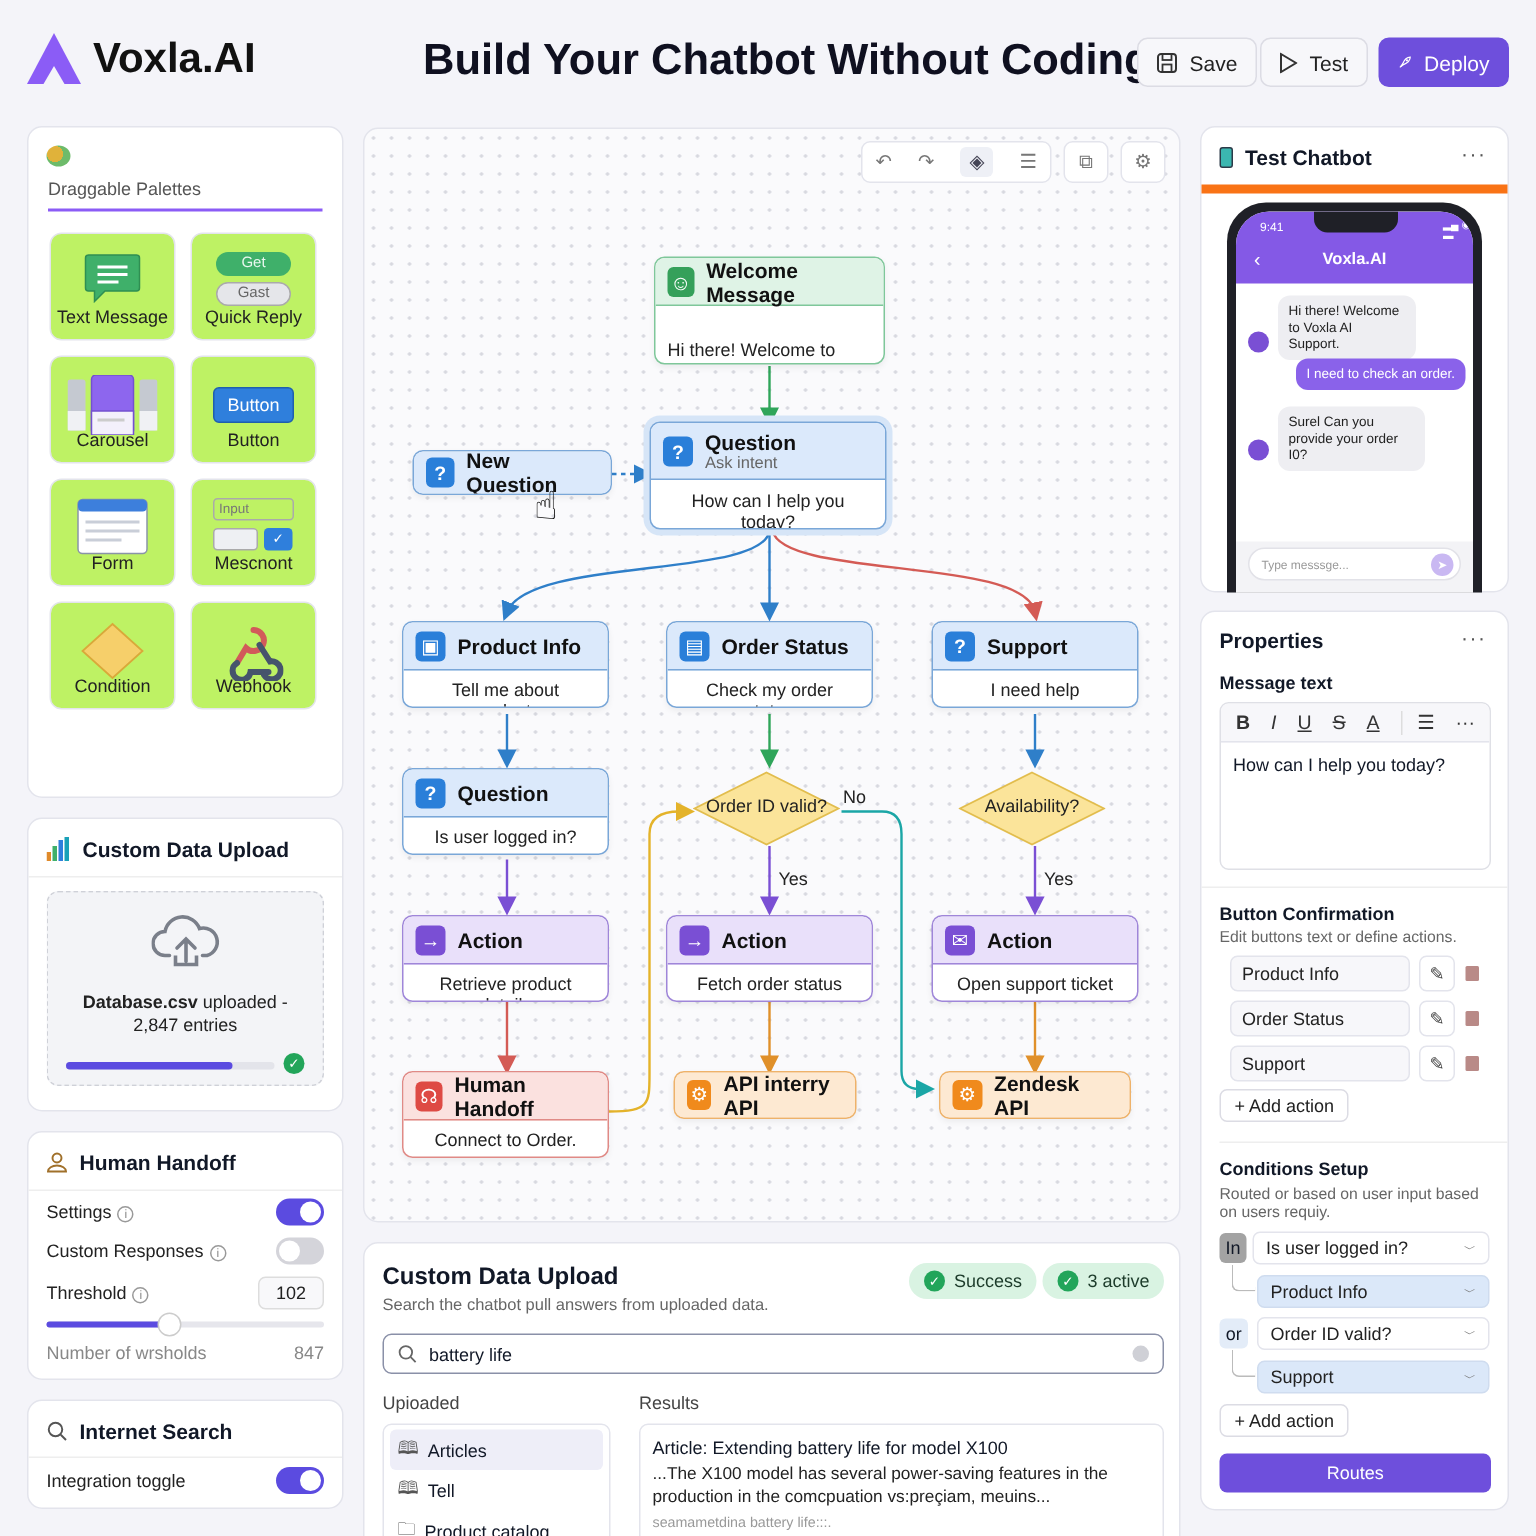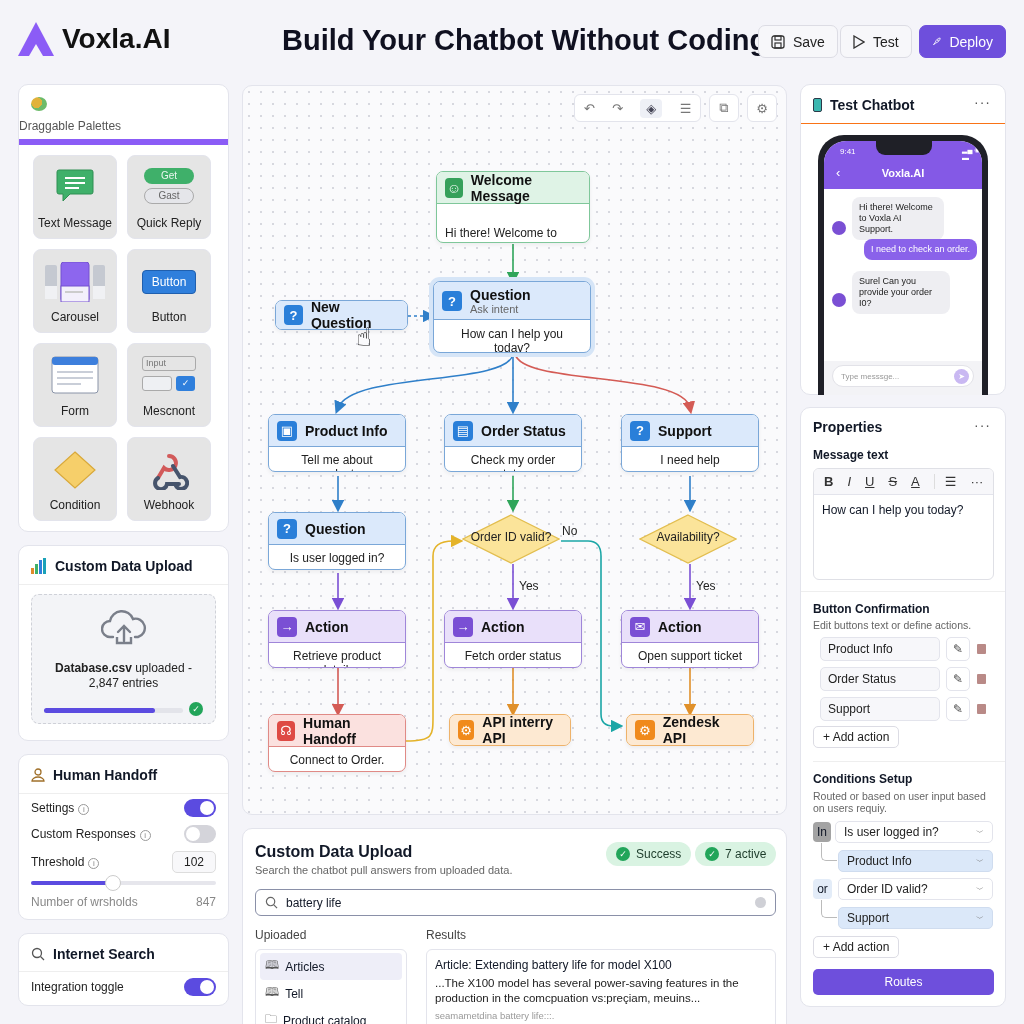--- a/index.html
+++ b/index.html
@@ -12,21 +12,21 @@
 .logo-tri{width:0;height:0;border-left:18px solid transparent;border-right:18px solid transparent;border-bottom:34px solid #8b5cf6;position:relative}
 .logo-tri:after{content:"";position:absolute;left:-7px;top:22px;border-left:7px solid transparent;border-right:7px solid transparent;border-bottom:12px solid #f4f4f9}
 .logo-text{font-size:28px;font-weight:700;color:#111}
 .page-title{left:282px;top:24px;font-size:29px;font-weight:700;color:#0f1020}
 .hbtn{position:absolute;top:25px;height:33px;border:1px solid #dcdce4;border-radius:7px;background:#f7f7fa;display:flex;align-items:center;gap:8px;padding:0 12px;font-size:14px;color:#222}
 .hbtn.primary{background:#6e4fdc;color:#fff;border-color:#6e4fdc}
 
 .ptitle{display:flex;align-items:center;gap:8px;font-size:14px;font-weight:700;padding:12px 12px 0 12px}
 .sub{font-size:12px;color:#555;padding:8px 14px 6px}
 .pal-grid{position:absolute;left:14px;top:70px;display:grid;grid-template-columns:84px 84px;gap:10px}
-.pal{width:84px;height:84px;border:1px solid #e3e4ec;border-radius:8px;background:#e5e5e5;display:flex;flex-direction:column;align-items:center;justify-content:flex-end;padding-bottom:8px;font-size:12px;color:#222;position:relative}
+.pal{width:84px;height:72px;border:1px solid #e3e4ec;border-radius:8px;background:#bef264;display:flex;flex-direction:column;align-items:center;justify-content:flex-end;padding-bottom:8px;font-size:12px;color:#222;position:relative}
 .pal .ic{position:absolute;top:12px;left:50%;transform:translateX(-50%)}
 .toggle{width:32px;height:18px;border-radius:9px;background:#5b4be0;position:relative}
 .toggle:after{content:"";position:absolute;right:2px;top:2px;width:14px;height:14px;border-radius:50%;background:#fff}
 .toggle.off{background:#d4d4da}
 .toggle.off:after{left:2px;right:auto}
 .row{display:flex;align-items:center;justify-content:space-between;font-size:12px;color:#222}
 .info{display:inline-block;width:11px;height:11px;border:1px solid #999;border-radius:50%;font-size:8px;text-align:center;line-height:9px;color:#888;margin-left:4px}
 
 .canvas{left:242px;top:85px;width:545px;height:730px;background-color:#fafafc;background-image:radial-gradient(#d7d8df 1px,transparent 1.2px);background-size:12px 12px;border-radius:10px;border:1px solid #e3e4ec}
 .node{position:absolute;border-radius:7px;background:#fff;border:1.5px solid #7aa7d8;box-shadow:0 2px 4px rgba(0,0,0,.06);overflow:hidden}
@@ -101,21 +101,21 @@
       <circle cx="9.5" cy="5.5" r="1.2" fill="#fff"></circle>
       <path d="M2 13 L4 11" stroke="#fff" stroke-width="1.3"></path>
     </svg>
   <span>Deploy</span>
 </div>
 
 <div class="card" style="left:18px;top:84px;width:211px;height:448px">
   <div class="ptitle">
     <span style="width:16px;height:14px;border-radius:50%;background:radial-gradient(circle at 35% 40%,#e0b23a 40%,#6dbb6a 41%)"></span>
   </div>
-  <div class="sub" style="border-bottom:6px solid #8b5cf6;margin:0 0;padding-left:0">Draggable Palettes</div>
+  <div class="sub" style="border-bottom:2px solid #8b5cf6;margin:0 13px;padding-left:0">Draggable Palettes</div>
   <div class="pal-grid" style="top:70px">
     <div class="pal">
       <svg class="ic" width="38" height="36" viewBox="0 0 38 36">
           <path d="M3 2 H35 Q37 2 37 4 V24 Q37 26 35 26 H14 L7 33 V26 H3 Q1 26 1 24 V4 Q1 2 3 2Z" fill="#3fb06a" stroke="#2f8f52"></path>
           <rect x="9" y="9" width="20" height="2" fill="#fff"></rect>
           <rect x="9" y="14" width="20" height="2" fill="#fff"></rect>
           <rect x="9" y="19" width="14" height="2" fill="#fff"></rect>
         </svg>
       <span>Text Message</span>
     </div>
@@ -423,21 +423,21 @@
 
 <div class="card" style="left:242px;top:828px;width:545px;height:210px">
   <div class="abs" style="left:12px;top:14px;font-size:16px;font-weight:700">Custom Data Upload</div>
   <div class="abs" style="left:12px;top:35px;font-size:11px;color:#666">Search the chatbot pull answers from uploaded data.</div>
   <div class="badge" style="left:363px;top:13px">
       <span class="chk">✓</span>
       <span>Success</span>
     </div>
   <div class="badge" style="left:452px;top:13px">
       <span class="chk">✓</span>
-      <span>7 active</span>
+      <span>3 active</span>
     </div>
   <div class="abs" style="left:12px;top:60px;width:521px;height:27px;border:1.3px solid #8a90a8;border-radius:6px;display:flex;align-items:center;gap:8px;padding:0 9px">
     <svg width="13" height="13" viewBox="0 0 14 14">
         <circle cx="6" cy="6" r="4.5" fill="none" stroke="#666" stroke-width="1.3"></circle>
         <path d="M9.5 9.5 L13 13" stroke="#666" stroke-width="1.3"></path>
       </svg>
     <span style="font-size:12px;flex:1">battery life</span>
     <span style="width:11px;height:11px;border-radius:50%;background:#cfd0d6"></span>
   </div>
   <div class="abs" style="left:12px;top:99px;font-size:12px;color:#444">Upioaded</div>
@@ -457,21 +457,21 @@
       </div>
   </div>
   <div class="abs" style="left:183px;top:120px;width:350px;height:90px;border:1px solid #e3e4ec;border-radius:6px;padding:8px 8px">
     <div style="font-size:12px;font-weight:400">Article: Extending battery life for model X100</div>
     <div style="font-size:11.5px;line-height:15px;margin-top:4px;color:#222">...The X100 model has several power-saving features in the production in the comcpuation vs:preçiam, meuins...</div>
     <div style="font-size:9.5px;color:#999;margin-top:4px">seamametdina battery life:::.</div>
   </div>
 </div>
 
 <div class="card" style="left:800px;top:84px;width:206px;height:311px">
-  <div class="ptitle" style="border-bottom:1px solid #f97316;padding-bottom:10px">
+  <div class="ptitle" style="border-bottom:6px solid #f97316;padding-bottom:10px">
     <span style="width:9px;height:14px;border-radius:2px;background:#3bb7b0;border:1.5px solid #2c3a48"></span>
     <span>Test Chatbot</span>
   </div>
   <span class="dots" style="right:14px;top:9px">···</span>
 </div>
 <div class="phone">
   <div class="screen">
     <div class="phead">
       <span class="abs" style="left:16px;top:6px;font-size:8px">9:41</span>
       <div class="abs" style="left:52px;top:0;width:56px;height:14px;background:#1f2027;border-radius:0 0 9px 9px"></div>

